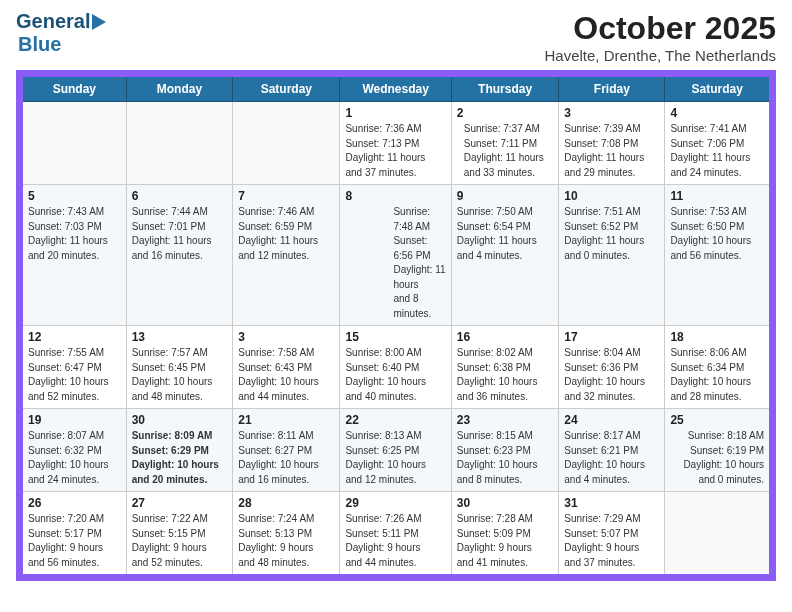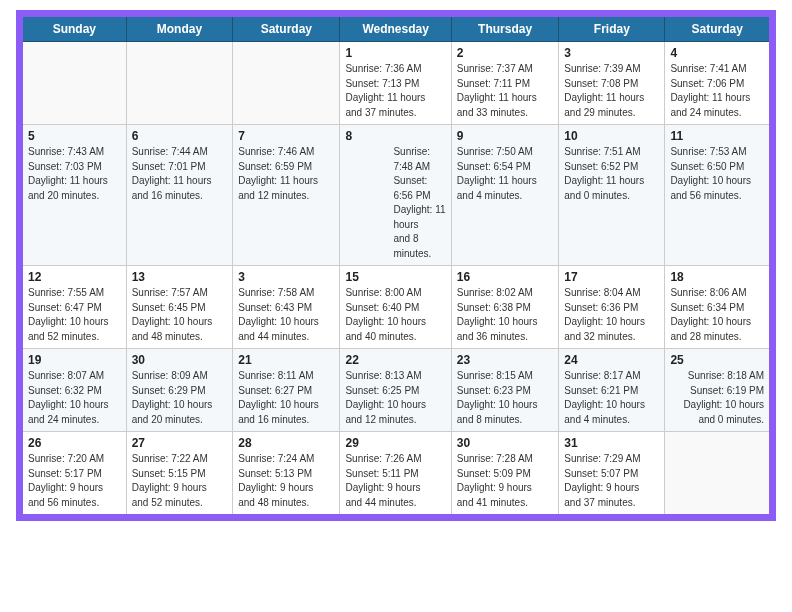--- a/index.html
+++ b/index.html
@@ -90,20 +90,33 @@
       font-size: 10px;
       color: #333;
       line-height: 1.45;
     }
     .empty { background: #f9f9f9 !important; }
   </style>
 </head>
 <body>
 
 <div class="page">
+  <div class="header">
+    <div class="logo">
+      <div class="logo-line">
+        <span style="font-size:20px;font-weight:bold;color:#1a5276;">General</span>
+        <span class="logo-arrow"></span>
+      </div>
+      <span style="font-size:20px;font-weight:bold;color:#2471a3;margin-left:2px;">Blue</span>
+    </div>
+    <div class="title-block">
+      <h1>October 2025</h1>
+      <h2>Havelte, Drenthe, The Netherlands</h2>
+    </div>
+  </div>
 
   <table class="calendar">
     <thead>
       <tr>
       <th>Sunday</th>
           <th>Monday</th>
           <th>Saturday</th>
           <th>Wednesday</th>
           <th>Thursday</th>
           <th>Friday</th>
@@ -117,21 +130,21 @@
           <td class="empty"></td>
           <td>
             <span class="day-num">1</span>
             <div class="day-info" style="white-space: pre-line;">Sunrise: 7:36 AM
 Sunset: 7:13 PM
 Daylight: 11 hours
 and 37 minutes.</div>
           </td>
           <td>
             <span class="day-num">2</span>
-            <div class="day-info" style="white-space: pre-line;">Sunrise: 7:37 AM
+            <div class="day-info" style="white-space: pre-line; margin-left: 7px;">Sunrise: 7:37 AM
 Sunset: 7:11 PM
 Daylight: 11 hours
 and 33 minutes.</div>
           </td>
           <td>
             <span class="day-num">3</span>
             <div class="day-info" style="white-space: pre-line;">Sunrise: 7:39 AM
 Sunset: 7:08 PM
 Daylight: 11 hours
 and 29 minutes.</div>
@@ -249,21 +262,21 @@
         <tr>
           <td>
             <span class="day-num">19</span>
             <div class="day-info" style="white-space: pre-line;">Sunrise: 8:07 AM
 Sunset: 6:32 PM
 Daylight: 10 hours
 and 24 minutes.</div>
           </td>
           <td>
             <span class="day-num">30</span>
-            <div class="day-info" style="white-space: pre-line;">Sunrise: 8:09 AM
+            <div class="day-info" style="white-space: pre-line; font-weight: bold;">Sunrise: 8:09 AM
 Sunset: 6:29 PM
 Daylight: 10 hours
 and 20 minutes.</div>
           </td>
           <td>
             <span class="day-num">21</span>
             <div class="day-info" style="white-space: pre-line;">Sunrise: 8:11 AM
 Sunset: 6:27 PM
 Daylight: 10 hours
 and 16 minutes.</div>

